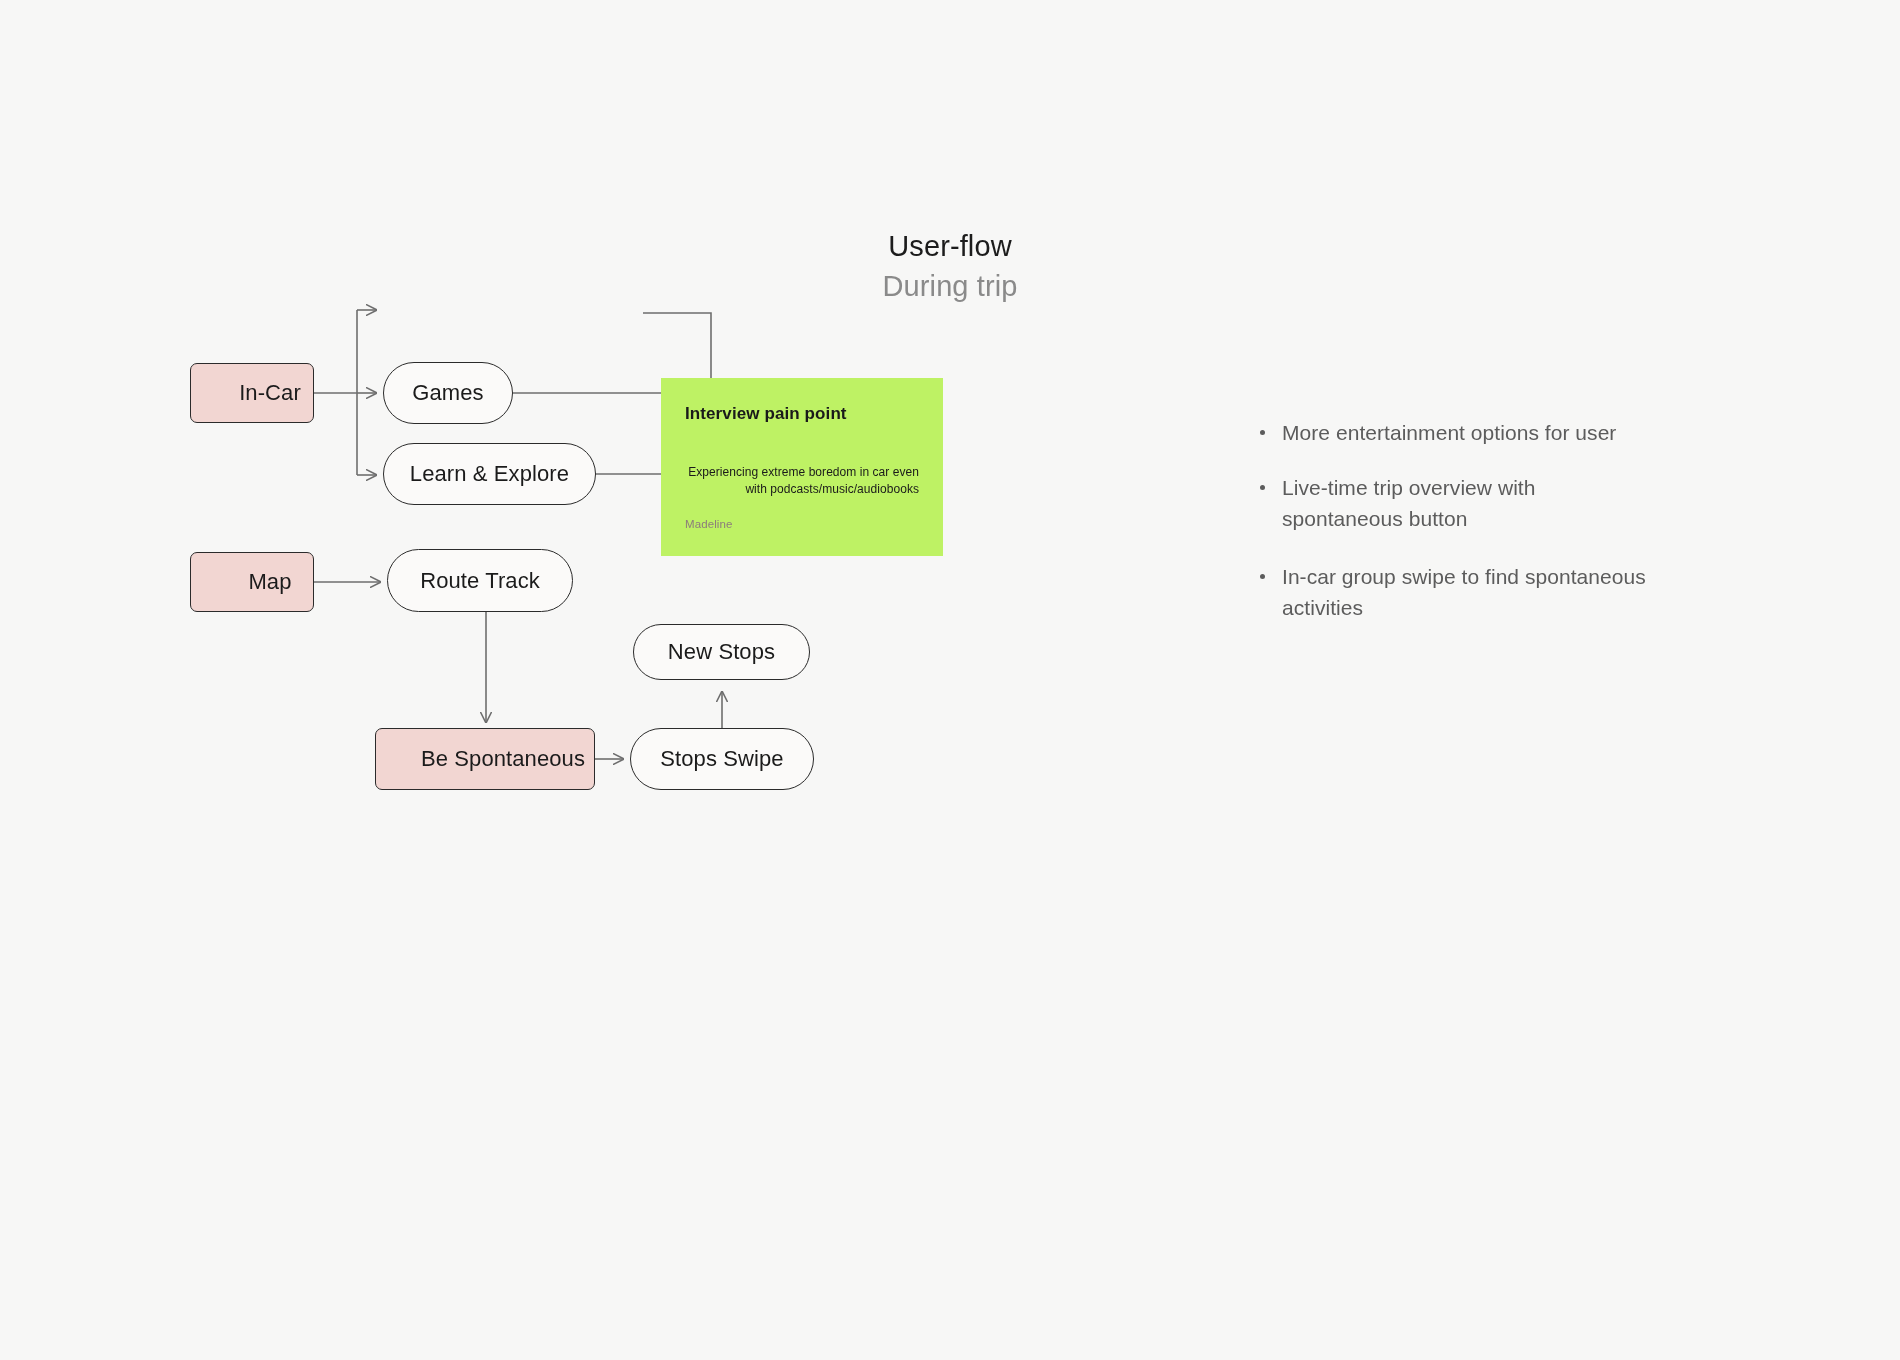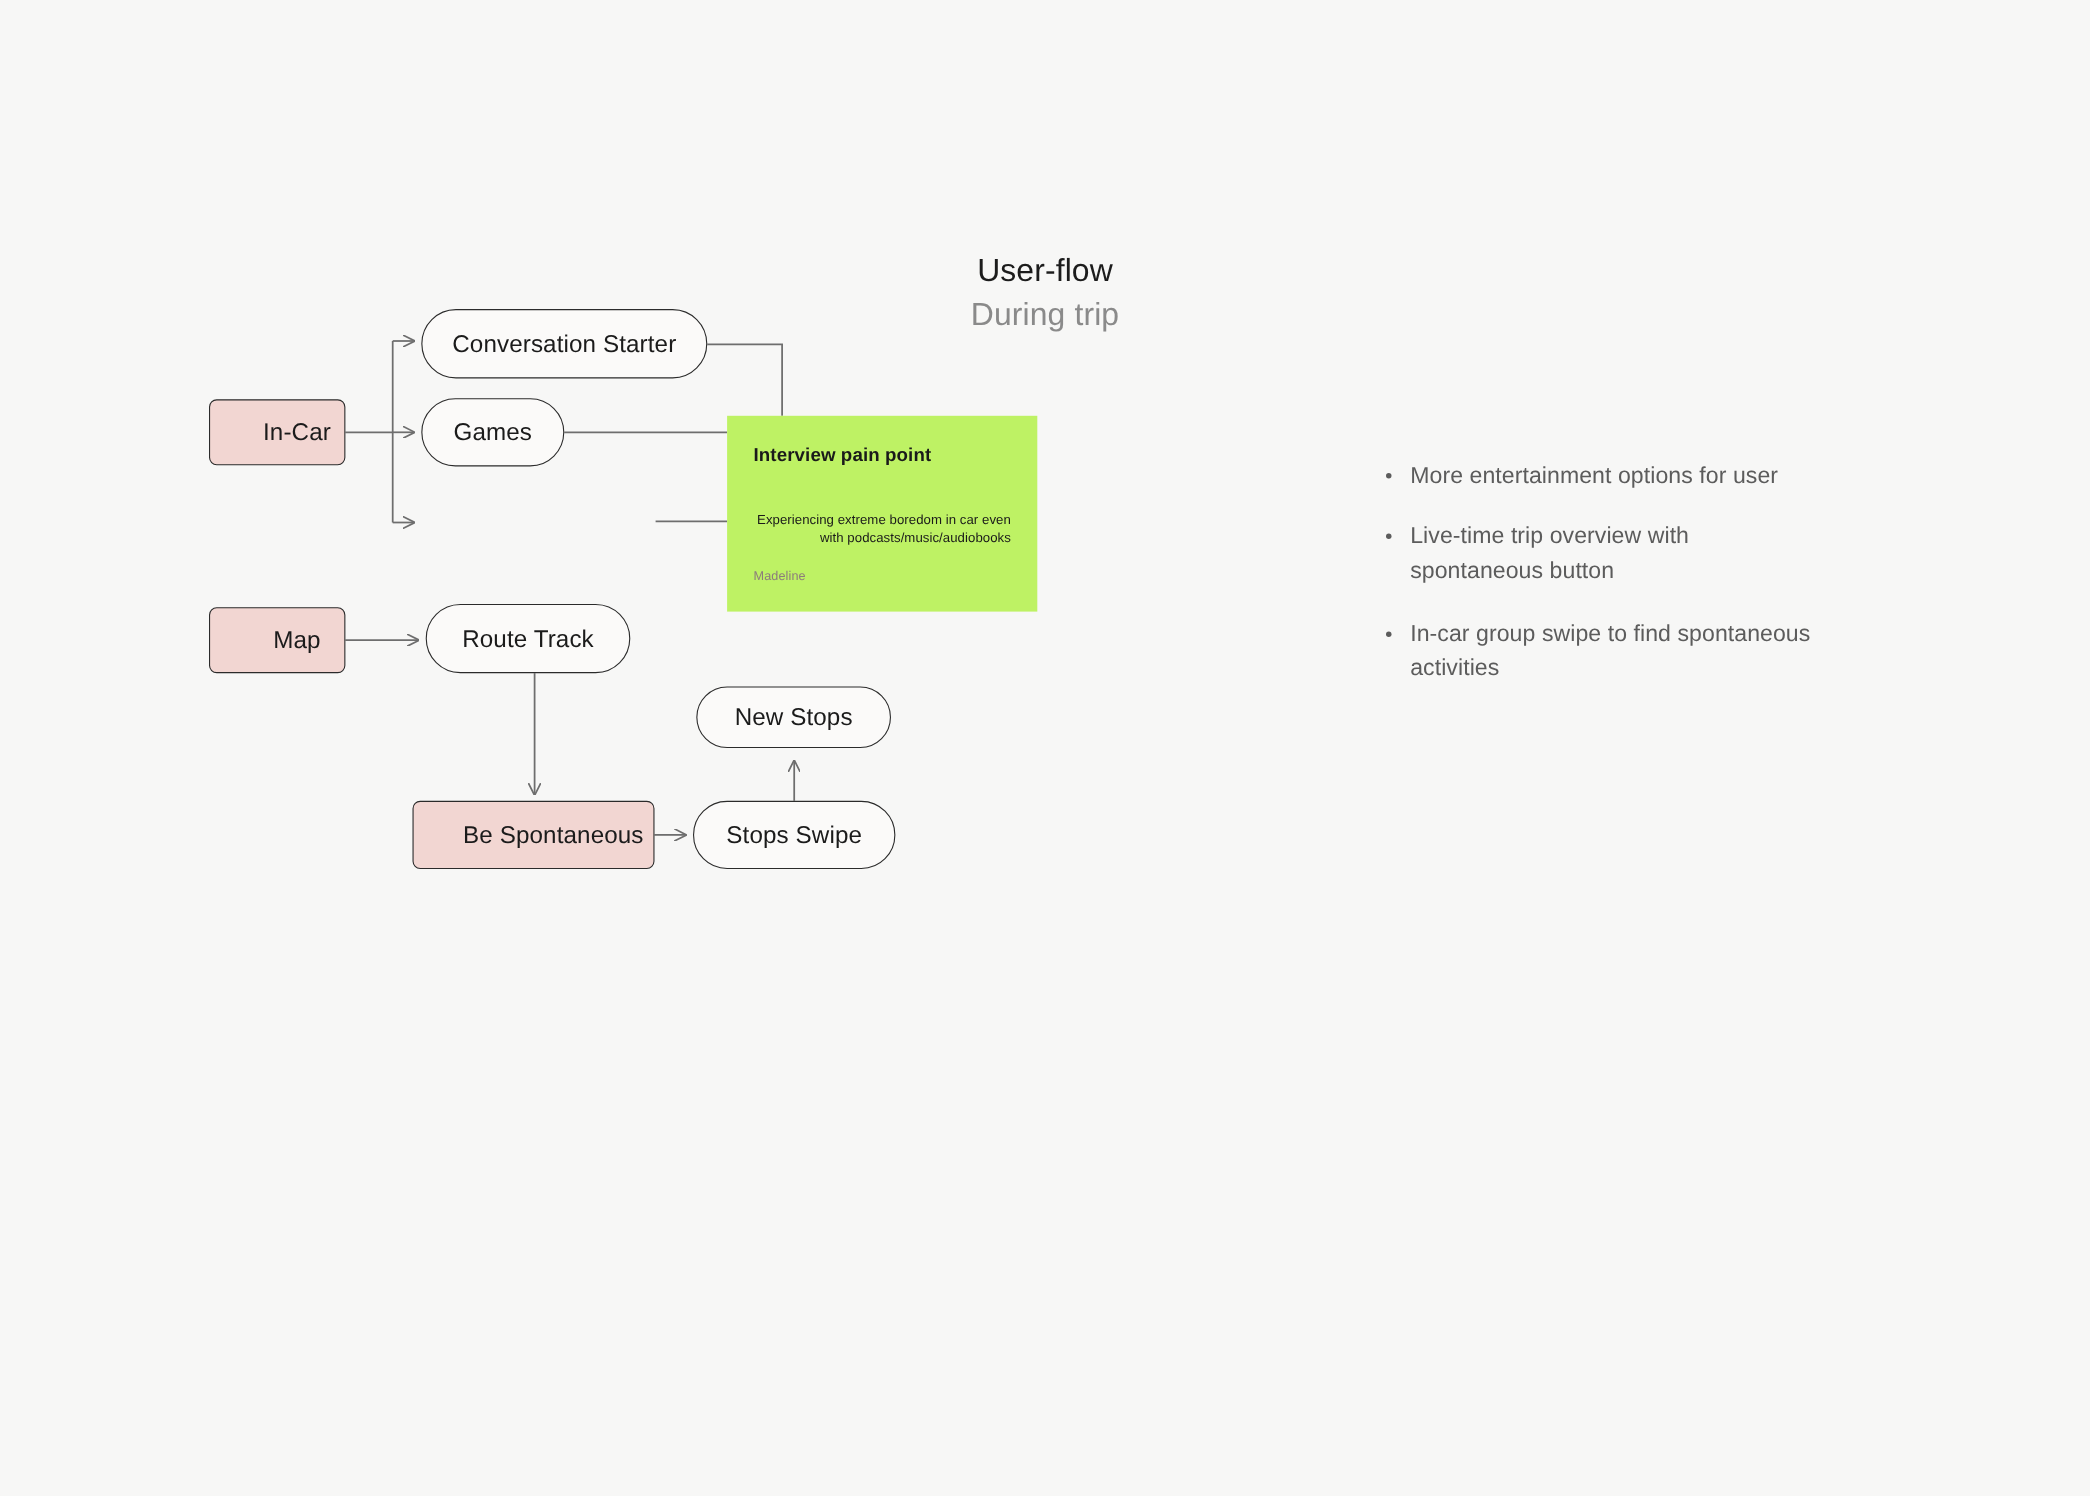--- a/index.html
+++ b/index.html
@@ -176,28 +176,28 @@
 
   <div class="title-block">
     <div class="flow-title">User-flow</div>
     <div class="flow-subtitle">During trip</div>
   </div>
 
   <div class="node box" style="left:190px; top:363px; width:124px; height:60px;">
     <span>In-Car</span>
   </div>
 
-  <div class="node rounded" style="left:383px; top:281px; width:260px; height:63px;">
-    <span>Conversation Starter</span>
-  </div>
 
   <div class="node rounded" style="left:383px; top:362px; width:130px; height:62px;">
     <span>Games</span>
   </div>
 
+  <div class="node rounded" style="left:383px; top:443px; width:213px; height:62px;">
+    <span>Learn &amp; Explore</span>
+  </div>
 
   <div class="node box" style="left:190px; top:552px; width:124px; height:60px;">
     <span>Map</span>
   </div>
 
   <div class="node rounded" style="left:387px; top:549px; width:186px; height:63px;">
     <span>Route Track</span>
   </div>
 
   <div class="node rounded" style="left:633px; top:624px; width:177px; height:56px;">

